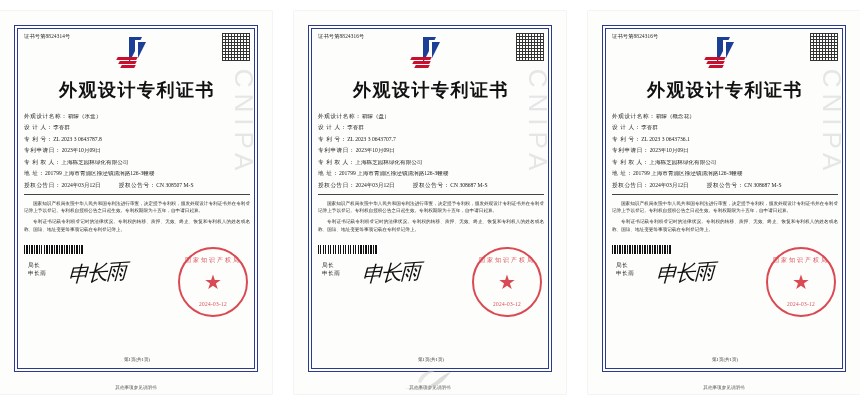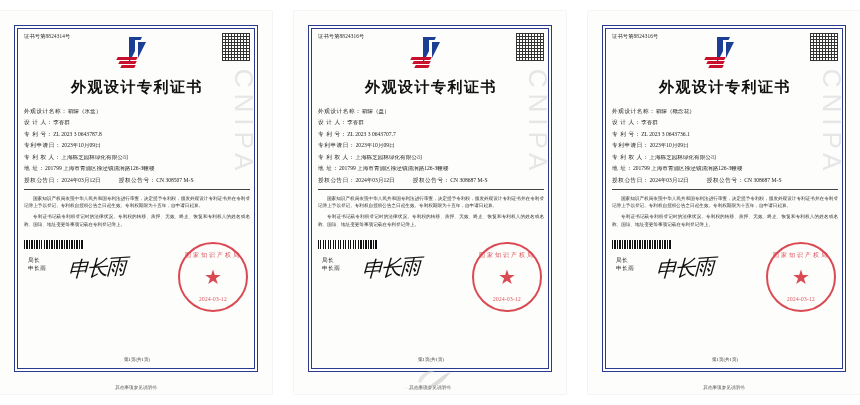--- a/index.html
+++ b/index.html
@@ -137,21 +137,21 @@
       linear-gradient(#111 1px, transparent 1px);
     background-size: 3px 3px;
     background-color: #fff;
     opacity: 0.85;
   }
   .title {
     margin-top: 38px;
     text-align: center;
     font-family: "Liberation Serif", serif;
     font-weight: bold;
-    font-size: 15px;
+    font-size: 18px;
     letter-spacing: 1.5px;
     color: #111;
   }
   .fields {
     margin-top: 12px;
     font-size: 5.6px;
     color: #1a1a1a;
     line-height: 1.05;
   }
   .frow {

